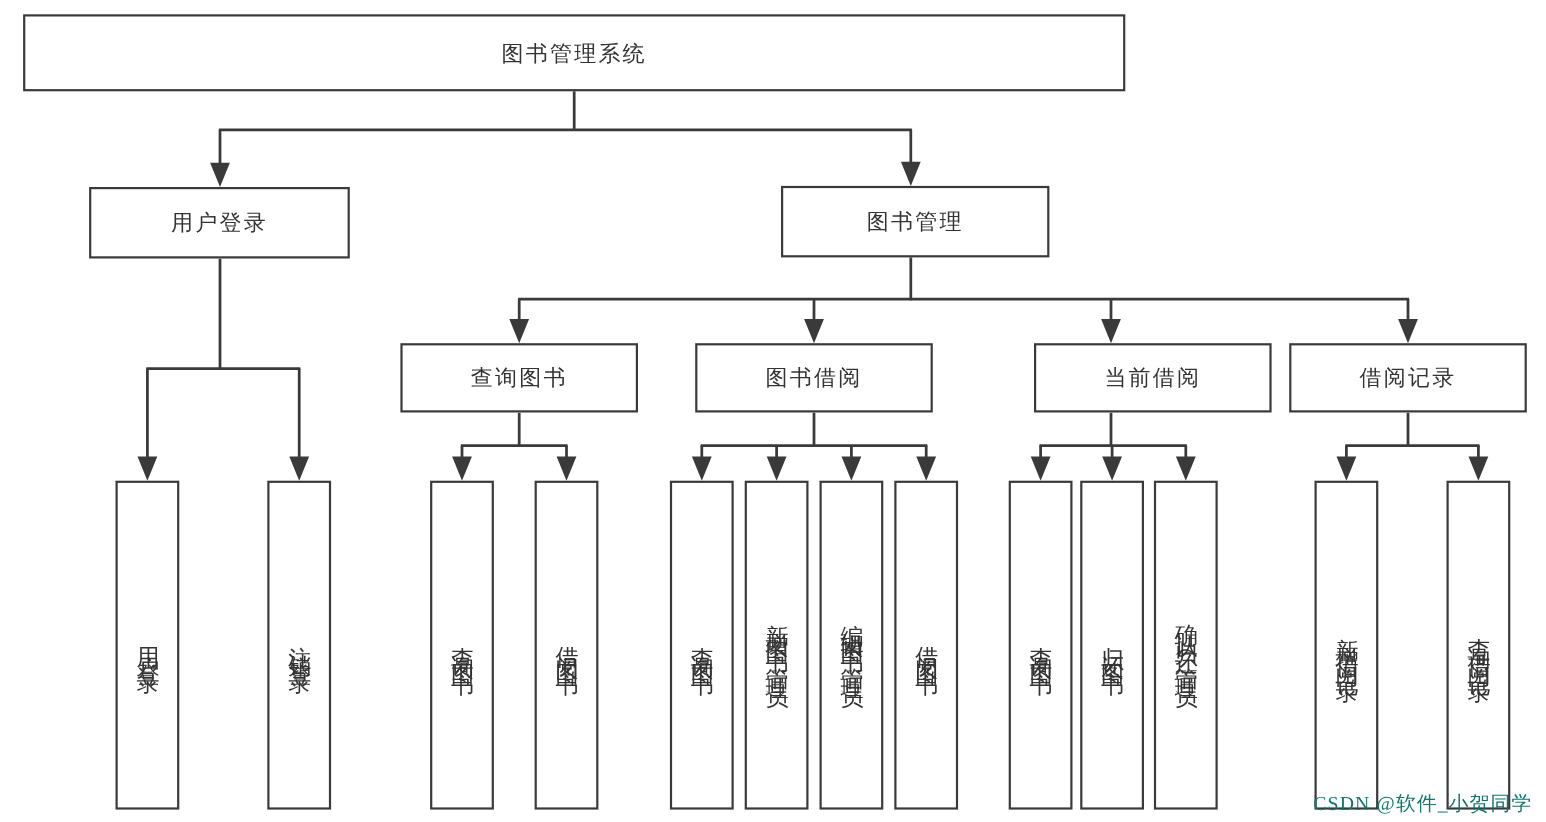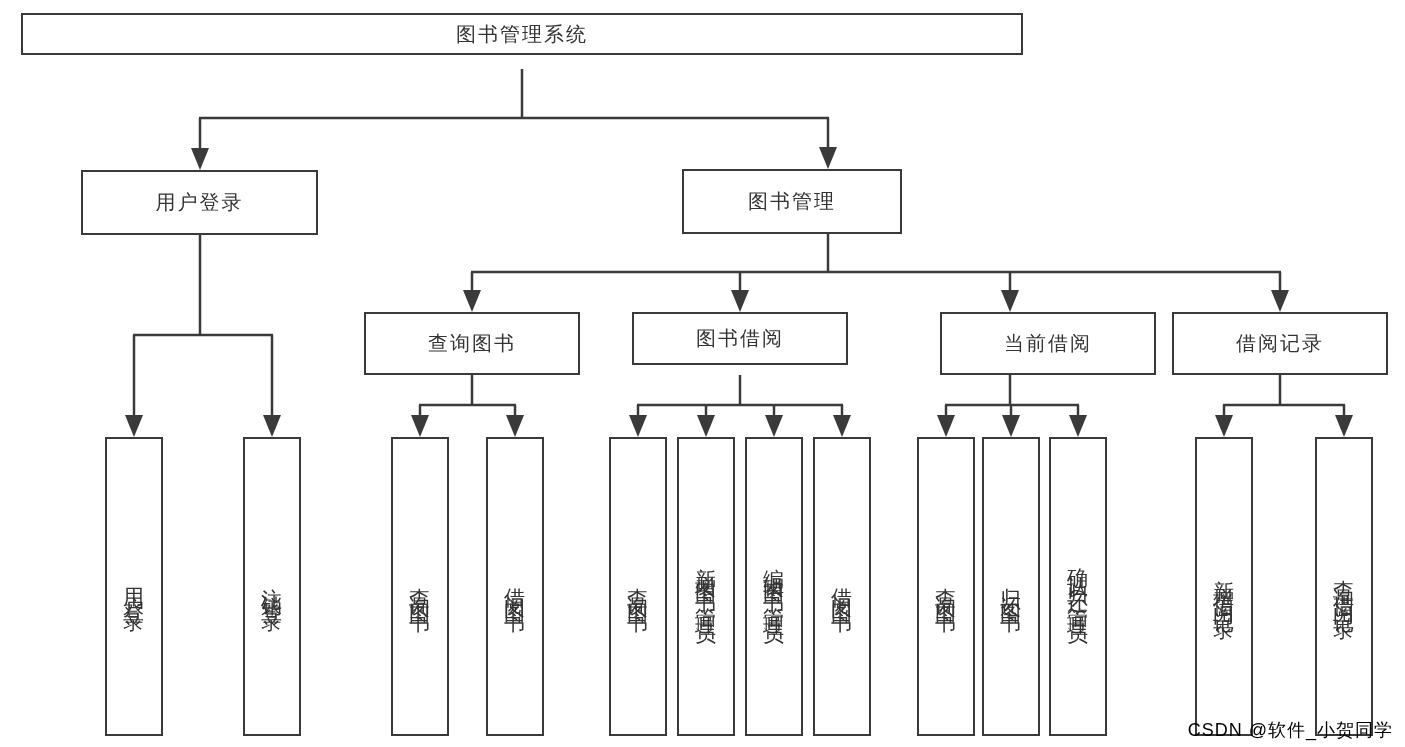--- a/index.html
+++ b/index.html
@@ -45,23 +45,24 @@
     text-orientation: mixed;
     font-size: 21px;
     letter-spacing: 8px;
     line-height: 1;
   }
   .watermark {
     position: absolute;
     right: 12px;
     bottom: 5px;
     font-size: 18px;
-    color: #000000;
+    color: #0f766e;
     letter-spacing: 1px;
     white-space: nowrap;
+    font-family: Liberation Serif, serif;
   }
 </style>
 </head>
 <body>
 
 <div id="stage">
 
   <svg id="connectors" width="1405" height="747" viewBox="0 0 1405 747">
     <g stroke="#3a3a3a" stroke-width="2.5" fill="none">
 
@@ -121,27 +122,27 @@
       <polygon points="765,415 783,415 774,437"></polygon>
       <polygon points="833,415 851,415 842,437"></polygon>
       <polygon points="937,415 955,415 946,437"></polygon>
       <polygon points="1002,415 1020,415 1011,437"></polygon>
       <polygon points="1069,415 1087,415 1078,437"></polygon>
       <polygon points="1215,415 1233,415 1224,437"></polygon>
       <polygon points="1335,415 1353,415 1344,437"></polygon>
     </g>
   </svg>
 
-  <div class="node root" style="left:21px; top:13px; width:1002px; height:42px;">图书管理系统</div>
+  <div class="node root" style="left:21px; top:13px; width:1002px; height:70px;">图书管理系统</div>
 
   <div class="node h" style="left:81px; top:170px; width:237px; height:65px;">用户登录</div>
-  <div class="node h" style="left:682px; top:169px; width:220px; height:65px;">图书管理</div>
+  <div class="node h" style="left:710px; top:169px; width:244px; height:65px;">图书管理</div>
 
   <div class="node h" style="left:364px; top:312px; width:216px; height:63px;">查询图书</div>
-  <div class="node h" style="left:632px; top:312px; width:216px; height:53px;">图书借阅</div>
+  <div class="node h" style="left:632px; top:312px; width:216px; height:63px;">图书借阅</div>
   <div class="node h" style="left:902px; top:312px; width:216px; height:63px;margin-left:38px;">当前借阅</div>
   <div class="node h" style="left:1172px; top:312px; width:216px; height:63px;">借阅记录</div>
 
   <div class="node leaf" style="left:105px; top:437px; width:58px; height:299px;">用户登录</div>
   <div class="node leaf" style="left:243px; top:437px; width:58px; height:299px;">注销登录</div>
 
   <div class="node leaf" style="left:391px; top:437px; width:58px; height:299px;">查询图书</div>
   <div class="node leaf" style="left:486px; top:437px; width:58px; height:299px;">借阅图书</div>
 
   <div class="node leaf" style="left:609px; top:437px; width:58px; height:299px;">查询图书</div>

